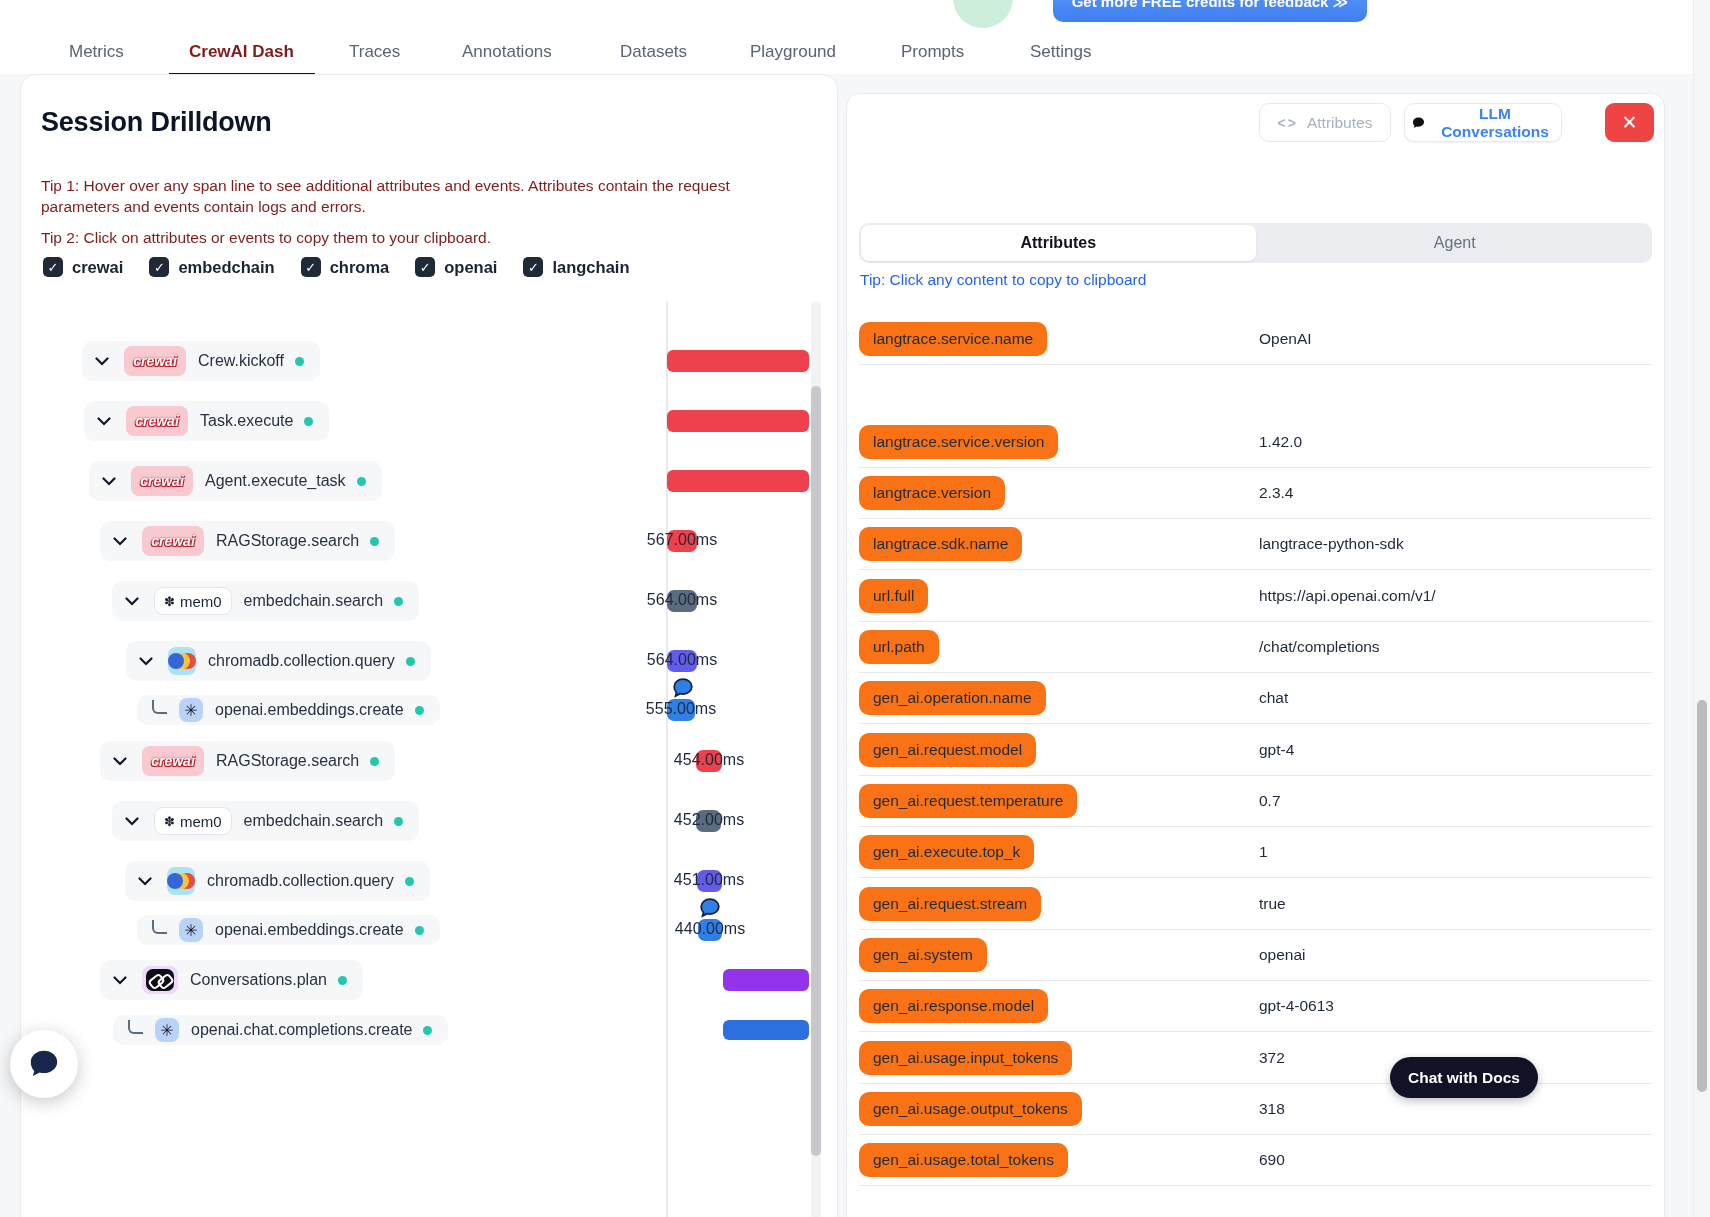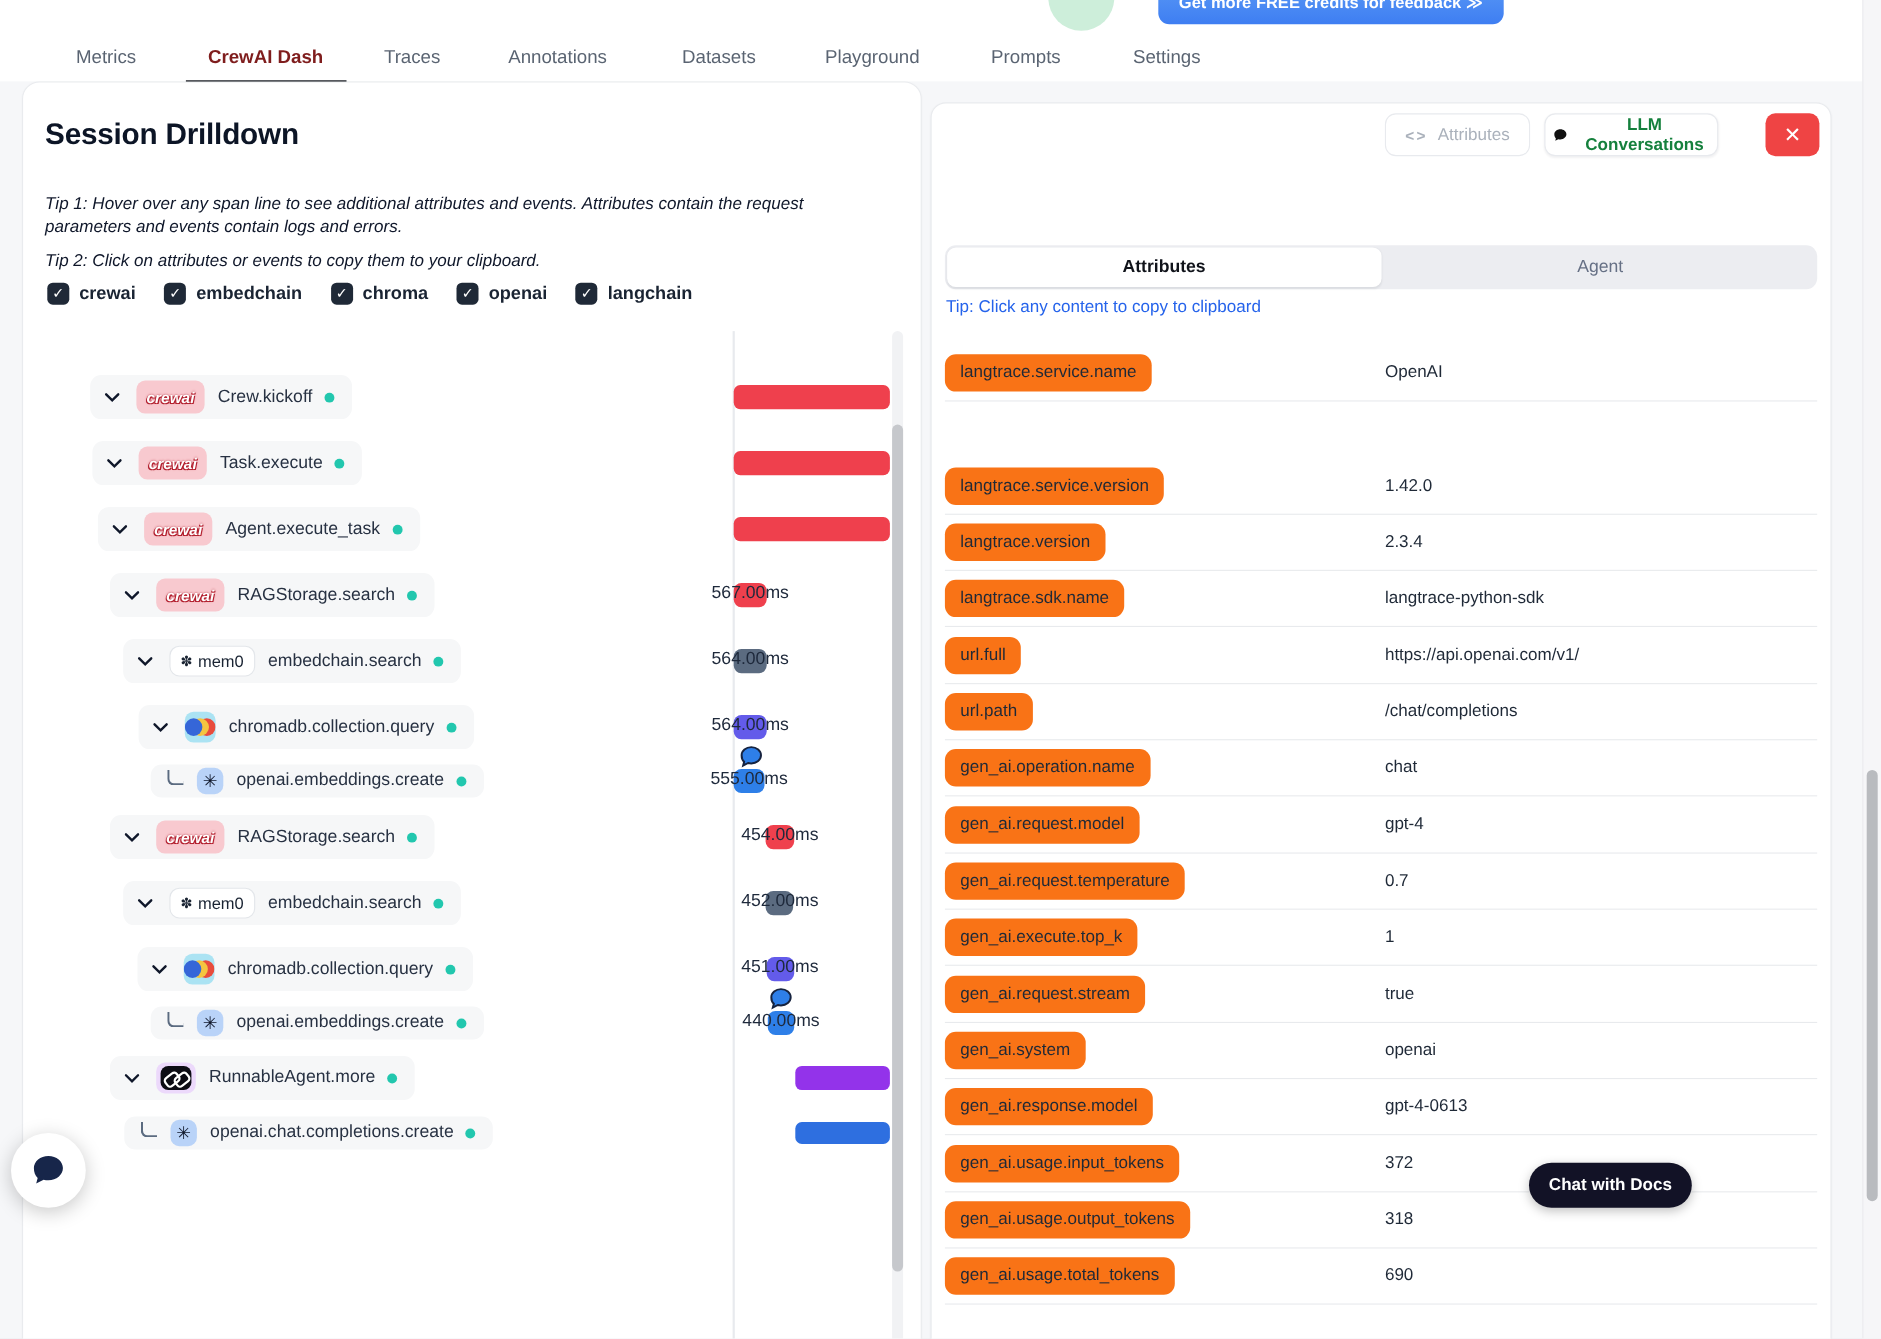--- a/index.html
+++ b/index.html
@@ -16,21 +16,21 @@
   .tab.active{color:#7f1d1d;font-weight:700;}
   .tab.active::after{content:"";position:absolute;left:-20px;right:-21px;top:31px;height:2.5px;background:#10131a;}
 
   
   .card{position:absolute;background:#fff;border:1px solid #e9ebee;box-shadow:0 1px 2px rgba(16,24,40,.04);}
   .left-card{left:20px;top:74px;width:816px;height:1160px;border-radius:16px 16px 0 0;}
   .right-card{left:846px;top:93px;width:817px;height:1140px;border-radius:14px 14px 0 0;}
 
   
   .panel-title{position:absolute;left:20px;top:32px;font-size:27px;font-weight:700;color:#0c1526;letter-spacing:-.2px;}
-  .tip{position:absolute;left:20px;width:758px;font-size:15.5px;line-height:1.4;color:#0f172a;font-style:italic;}
+  .tip{position:absolute;left:20px;width:758px;font-size:15.5px;line-height:1.4;color:#7f1d1d;}
   .tip1{top:84px;}
   .tip2{top:136px;}
   .filters{position:absolute;left:22px;top:182px;display:flex;align-items:center;gap:26px;}
   .filter{display:flex;align-items:center;gap:9px;cursor:pointer;}
   .cbx{width:20px;height:20px;border-radius:5px;background:#1f2937;color:#fff;display:flex;align-items:center;justify-content:center;font-size:13px;}
   .cbx::after{content:"✓";}
   .filter b{font-size:16.5px;font-weight:700;color:#1a2433;}
 
   
   .span-row{position:absolute;display:inline-flex;align-items:center;background:#f6f7f8;border-radius:10px;
@@ -71,21 +71,21 @@
   .bar-label{position:absolute;transform:translateX(-50%);font-size:16px;font-weight:500;color:#1e293b;white-space:nowrap;}
   .bubble{position:absolute;width:24px;height:24px;}
   .panel-scroll{position:absolute;left:790px;top:226px;bottom:0;width:10px;background:#f1f2f4;border-radius:5px;}
   .panel-scroll .thumb{position:absolute;left:0;top:85px;width:10px;height:770px;border-radius:5px;background:#c6c8cc;}
 
   
   .hdr-btn{position:absolute;top:9px;height:39px;border-radius:10px;background:#fff;border:1px solid #e8eaee;
     display:flex;align-items:center;justify-content:center;gap:9px;font-family:inherit;font-size:15.5px;cursor:pointer;}
   .attrs-btn{left:412px;width:132px;color:#aab1bb;}
   .attrs-btn .code-ic{font-size:14px;letter-spacing:2px;color:#aab1bb;font-weight:700;}
-  .llm-btn{left:557px;width:158px;color:#15803d;font-weight:600;box-shadow:0 1px 2px rgba(16,24,40,.06);}
+  .llm-btn{left:557px;width:158px;color:#3b82f6;font-weight:600;box-shadow:0 1px 2px rgba(16,24,40,.06);}
   .close-btn{position:absolute;left:758px;top:9px;width:49px;height:39px;border:none;border-radius:9px;background:#ef4444;
     color:#fff;font-size:19px;display:flex;align-items:center;justify-content:center;cursor:pointer;}
   .segmented{position:absolute;left:12px;top:129px;width:793px;height:40px;background:#ecedf1;border-radius:10px;
     display:flex;padding:0;}
   .seg{flex:1;display:flex;align-items:center;justify-content:center;font-size:16px;color:#667085;cursor:pointer;border-radius:8px;}
   .seg.active{background:#fff;color:#10131a;font-weight:600;margin:2px;box-shadow:0 1px 2px rgba(16,24,40,.08);}
   .copy-tip{position:absolute;left:13px;top:177px;font-size:15.5px;color:#2563eb;}
   .attr-row{position:absolute;left:12px;width:793px;height:51px;border-bottom:1px solid #e8eaed;}
   .attr-key{position:absolute;left:0;top:50%;transform:translateY(-50%);background:#f97316;border-radius:10px;
     padding:8px 14px;font-size:15.5px;color:#1f2937;cursor:pointer;white-space:nowrap;}
@@ -278,21 +278,21 @@
           <svg width="14" height="9" viewBox="0 0 14 9">
             <path d="M1.5 1.5 L7 7 L12.5 1.5" stroke="#0f172a" stroke-width="2.2" fill="none" stroke-linecap="round"></path>
           </svg>
         </span>
       <span class="badge b-lang">
           <span class="lc-in">
             <i class="r1"></i>
             <i class="r2"></i>
           </span>
         </span>
-      <span class="name">RunnableAgent.more</span>
+      <span class="name">Conversations.plan</span>
       <span class="dot"></span>
     </div>
     <div class="span-row row-sm" style="left:92px;top:940px;height:30px">
       <span class="conn"></span>
       <span class="badge b-openai"></span>
       <span class="name">openai.chat.completions.create</span>
       <span class="dot"></span>
     </div>
 
     <div class="tl-line"></div>

